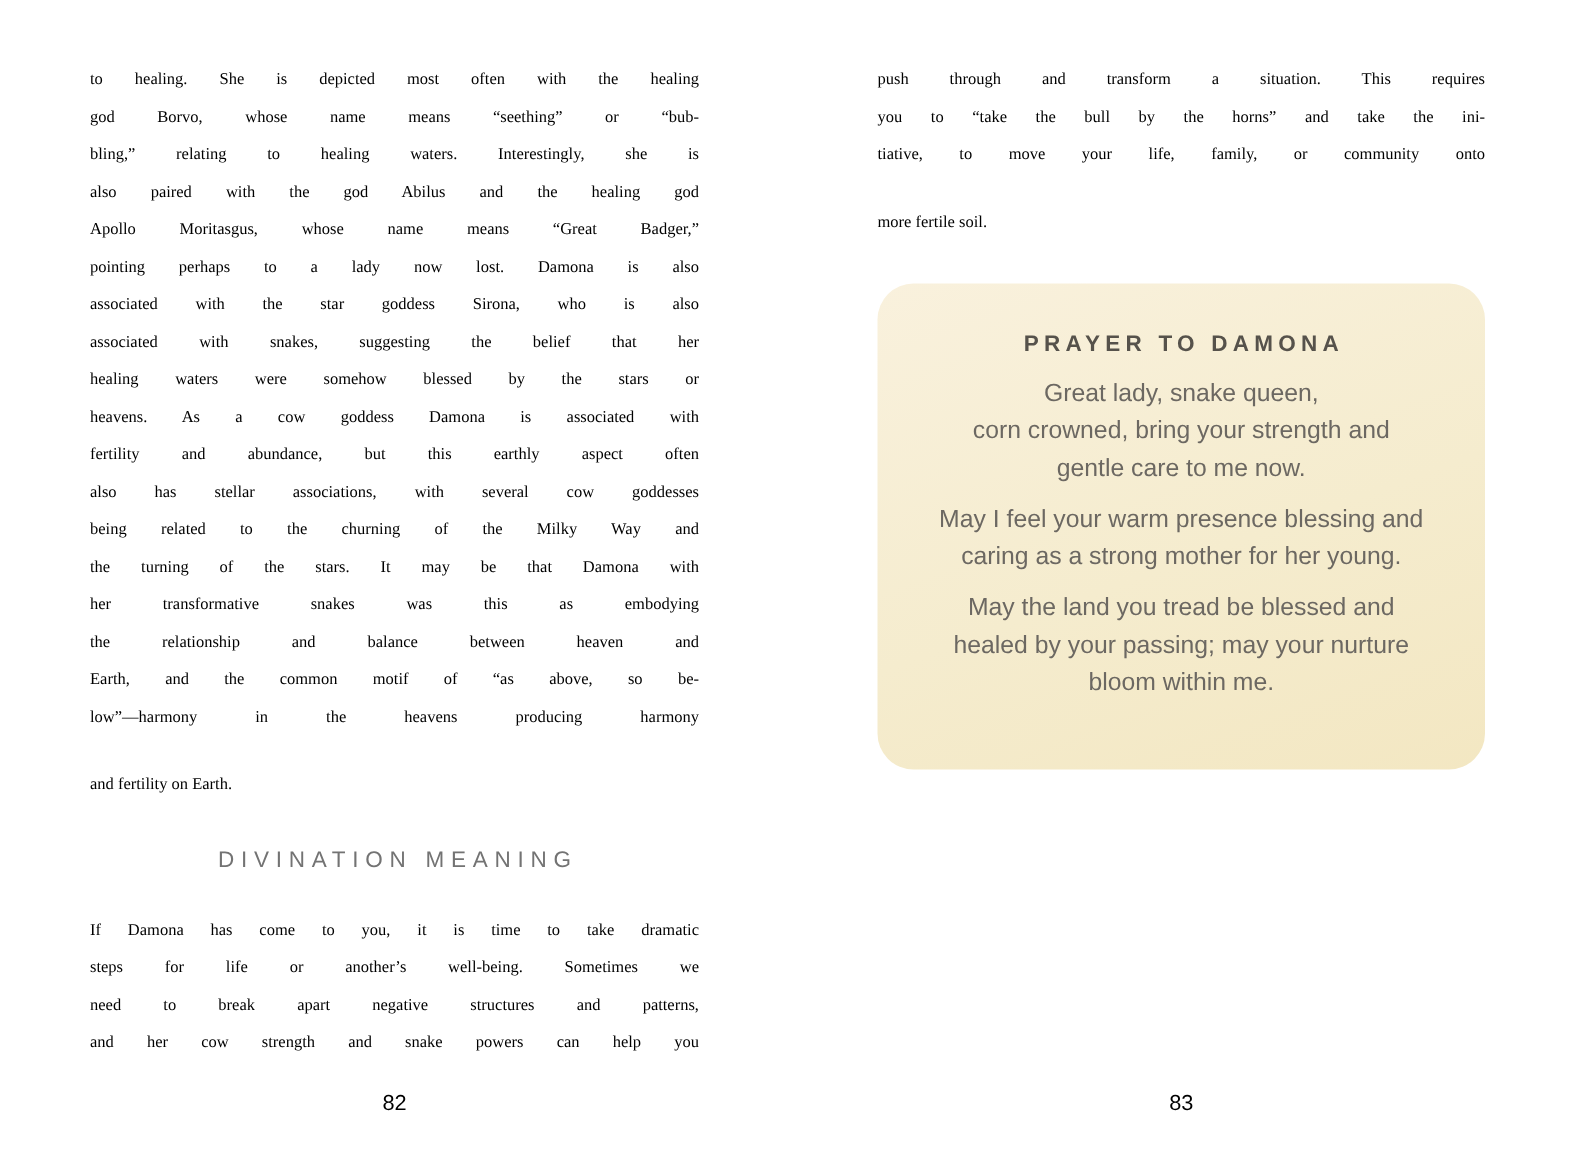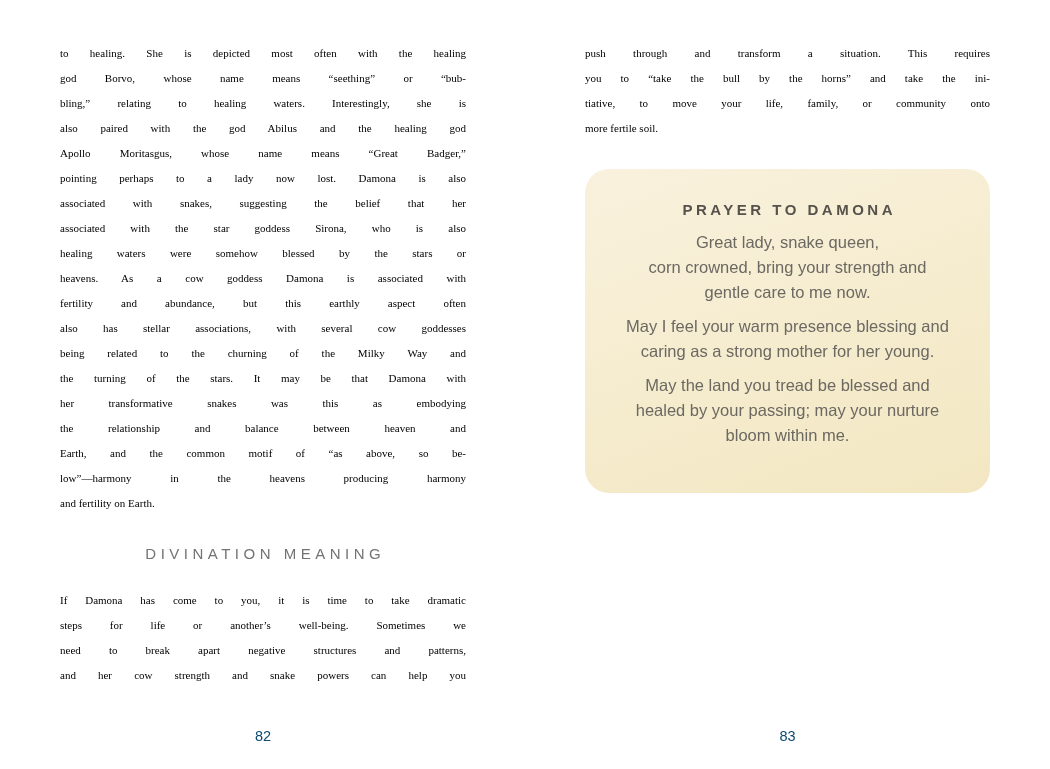--- a/index.html
+++ b/index.html
@@ -28,20 +28,21 @@
   .body-para div {
     font-size: 11px;
     line-height: 25px;
     color: #000000;
     text-align: justify;
     text-align-last: justify;
     white-space: normal;
   }
   .body-para.endshort div:last-child {
     text-align-last: left;
+    margin-top: 20px;
   }
 
   .section-heading {
     margin: 29px 0 26px 0;
     font-family: "Liberation Sans", sans-serif;
     font-weight: 400;
     font-size: 15px;
     letter-spacing: 4.5px;
     text-indent: 4.5px;
     color: #737373;
@@ -76,39 +77,39 @@
   }
 
   .page-number {
     position: absolute;
     bottom: 25px;
     left: 0;
     right: 0;
     text-align: center;
     font-family: "Liberation Sans", sans-serif;
     font-size: 14.5px;
-    color: #0c4a6e;
+    color: #000000;
   }
 </style>
 </head>
 <body>
 
 <div class="spread">
 
   <div class="page-col left">
     <div class="col-content">
       <div class="body-para endshort">
           <div>to healing. She is depicted most often with the healing</div>
           <div>god Borvo, whose name means “seething” or “bub-</div>
           <div>bling,” relating to healing waters. Interestingly, she is</div>
           <div>also paired with the god Abilus and the healing god</div>
           <div>Apollo Moritasgus, whose name means “Great Badger,”</div>
           <div>pointing perhaps to a lady now lost. Damona is also</div>
+          <div>associated with the star goddess Sirona, who is also</div>
           <div>associated with snakes, suggesting the belief that her</div>
-          <div>associated with the star goddess Sirona, who is also</div>
           <div>healing waters were somehow blessed by the stars or</div>
           <div>heavens. As a cow goddess Damona is associated with</div>
           <div>fertility and abundance, but this earthly aspect often</div>
           <div>also has stellar associations, with several cow goddesses</div>
           <div>being related to the churning of the Milky Way and</div>
           <div>the turning of the stars. It may be that Damona with</div>
           <div>her transformative snakes was this as embodying</div>
           <div>the relationship and balance between heaven and</div>
           <div>Earth, and the common motif of “as above, so be-</div>
           <div>low”—harmony in the heavens producing harmony</div>

